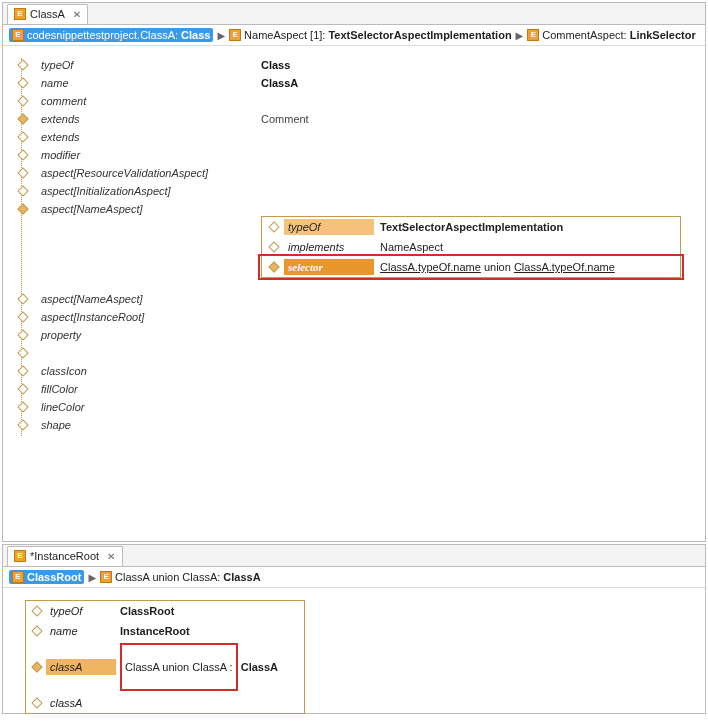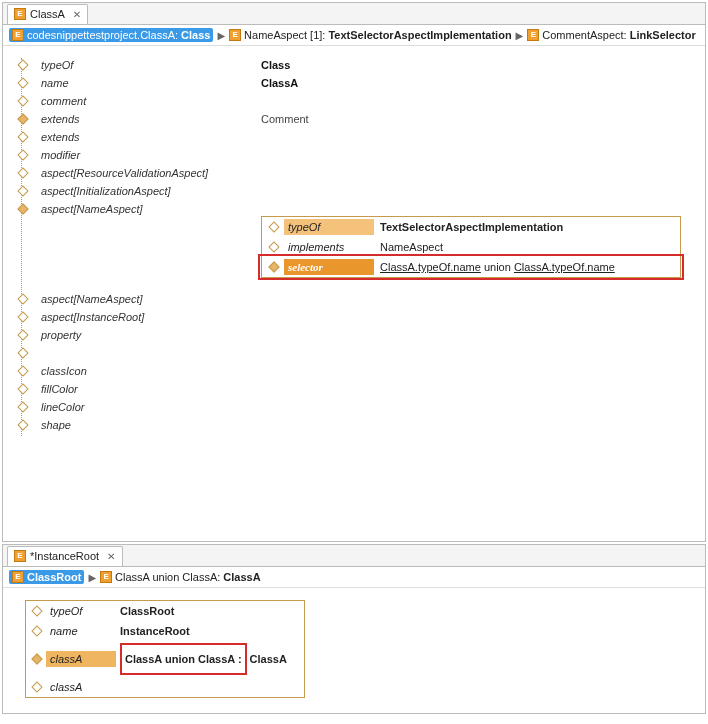--- a/index.html
+++ b/index.html
@@ -175,23 +175,23 @@
   }
   .lnrow{
     display:flex;align-items:center;min-height:20px;
   }
   .lnrow .ngut{width:20px;display:flex;align-items:center;justify-content:center;}
   .lnrow .nkey{width:70px;padding:2px 4px;font-style:italic;}
   .lnrow .nval{flex:1;padding:2px 4px;font-weight:bold;}
   .lnrow.sel .nkey{ background:#f0b560; font-style:italic; }
   .inline-red{
     border:2px solid #d52b2b;
-    padding:8px 3px;
+    padding:16px 3px;
     display:inline-block;
-    font-weight:bold;
+    font-weight:normal;
   }
 </style>
 </head>
 <body>
 
 <div class="panel" style="height:540px;">
   <div class="tabrow">
     <div class="tab">
       <span class="icon-e">E</span>
       <span>ClassA</span>

